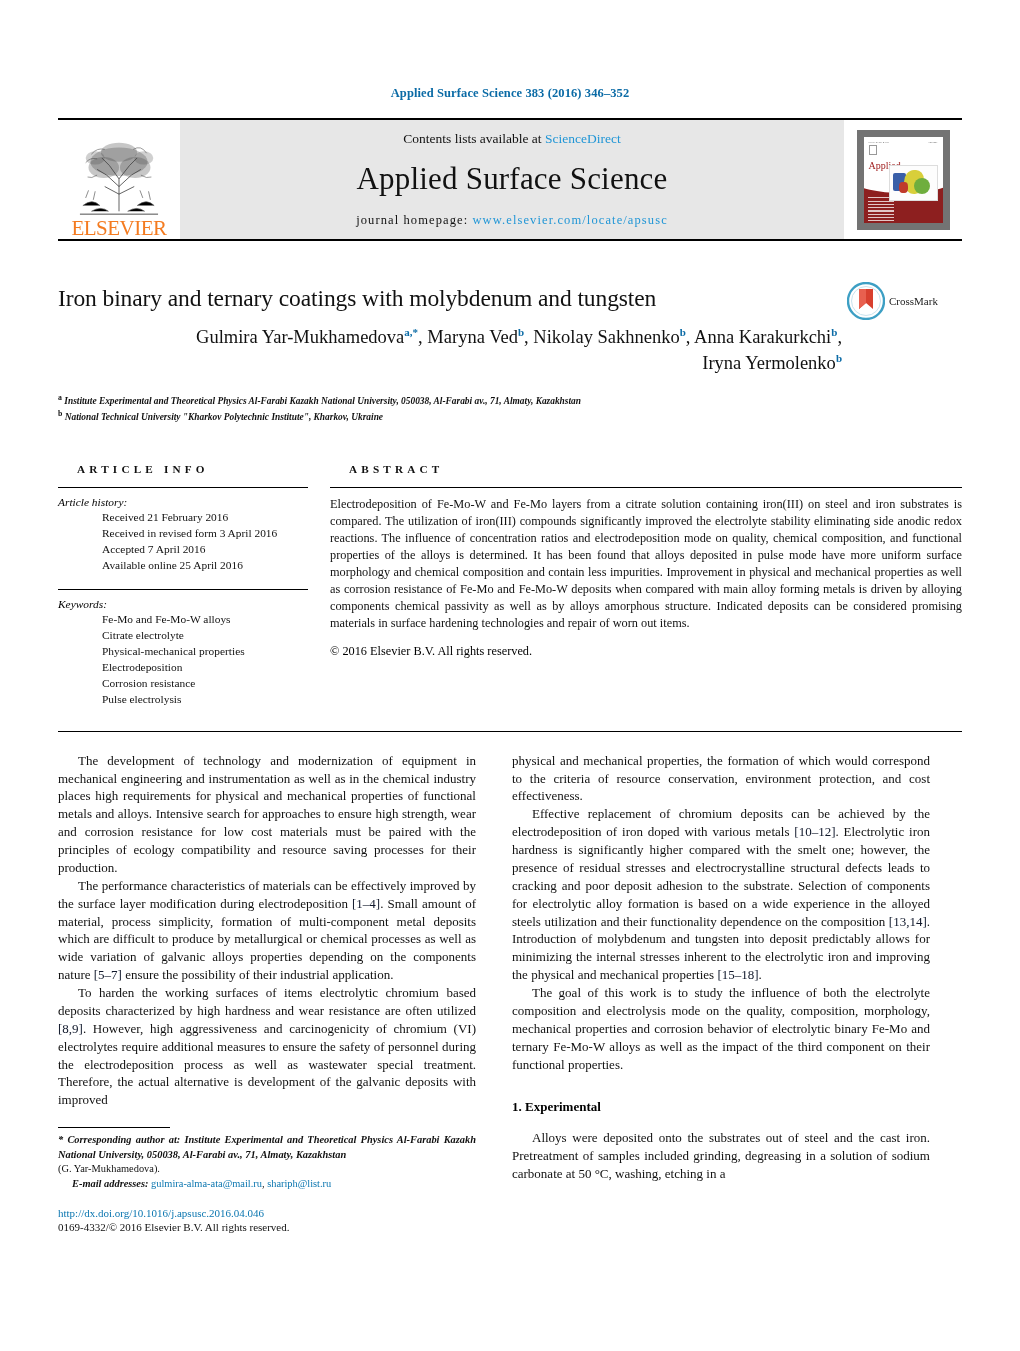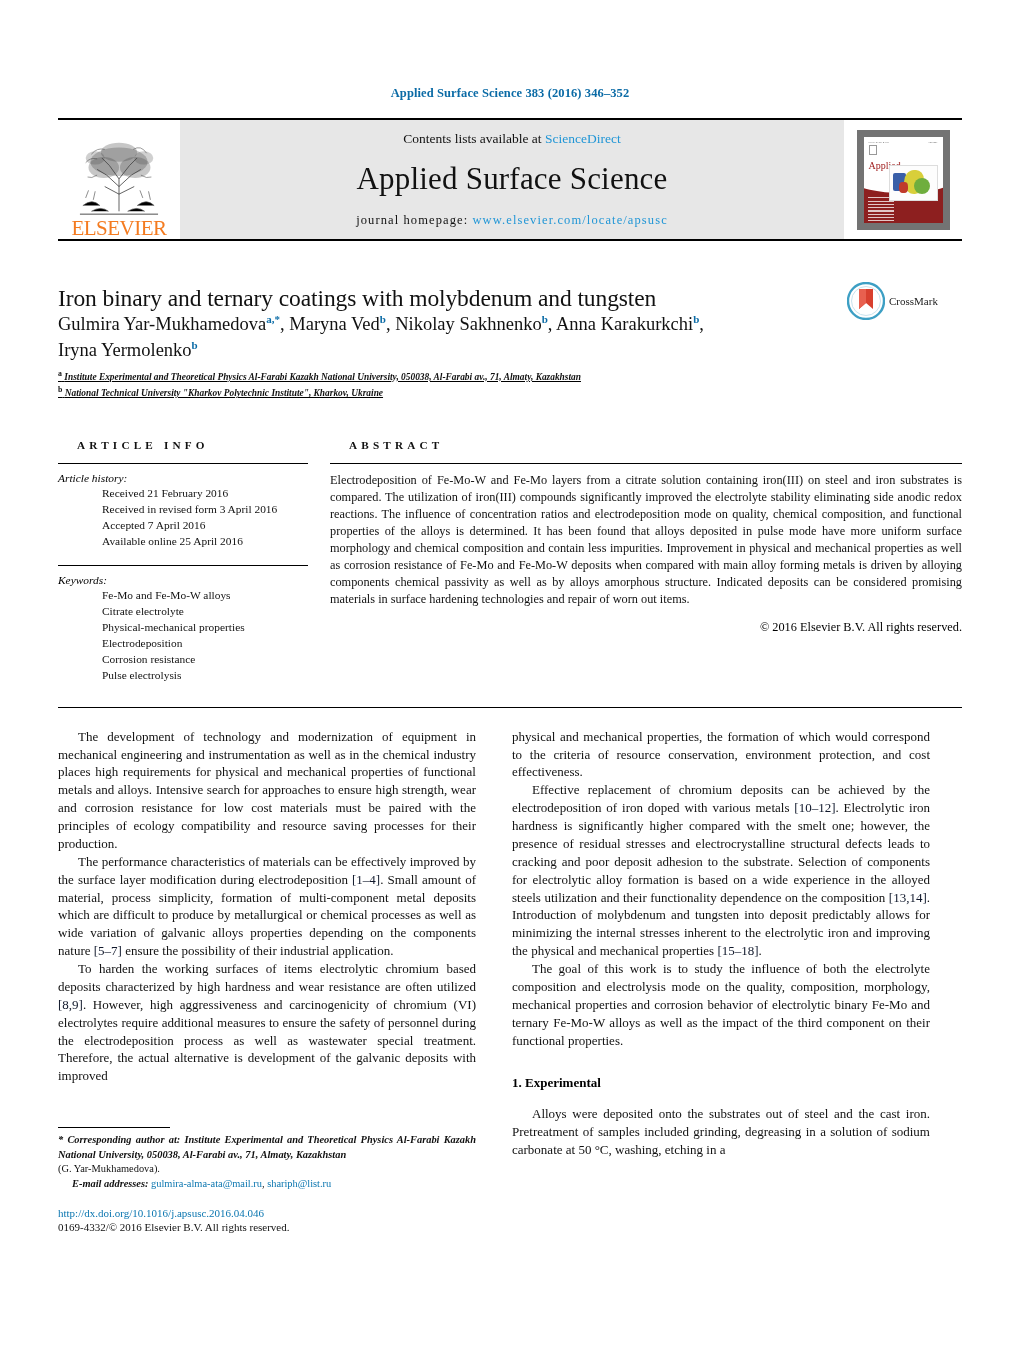--- a/index.html
+++ b/index.html
@@ -152,33 +152,35 @@
     font-size: 23.5px;
     line-height: 1.2;
     font-family: "Liberation Serif", serif;
     color: #111;
     padding-right: 120px;
     letter-spacing: -0.1px;
   }
   .authors {
     font-size: 18.5px;
     line-height: 1.36;
+    margin-top: 13px;
     padding-right: 120px;
     color: #111;
+    text-align: right;
   }
   .authors sup { color: #0b6ba6; font-size: 11px; font-weight: bold; }
   .crossmark {
     position: absolute;
     right: 0; top: -4px;
     width: 115px; height: 42px;
     display: flex; align-items: center; gap: 4px;
   }
   .cm-logo { width: 38px; height: 38px; position: relative; }
   .cm-label { font-size: 11px; color: #222; font-family: "Liberation Serif", serif; }
-  .affils { margin-top: 5px; text-decoration: underline; }
+  .affils { margin-top: 16px; }
   .affil {
     font-size: 9.4px;
     font-style: italic;
     font-weight: bold;
     line-height: 1.42;
     color: #111;
   }
   .affil sup { font-style: normal; }
   
   .infoblock {
@@ -216,21 +218,20 @@
   .kw-rule { border-top: 1.6px solid #000; margin: 15px 0 8px 0; }
   .abstract-text {
     font-size: 12.3px;
     line-height: 1.385;
     text-align: justify;
     color: #111;
     hyphens: none;
   }
   .copyright {
     font-size: 12.3px;
-    text-align: right;
     margin-top: 12px;
   }
   
   .body-rule {
     margin: 23px 58px 0 58px;
     border-top: 1.6px solid #000;
   }
   
   .body {
     margin: 20px 58px 0 58px;

